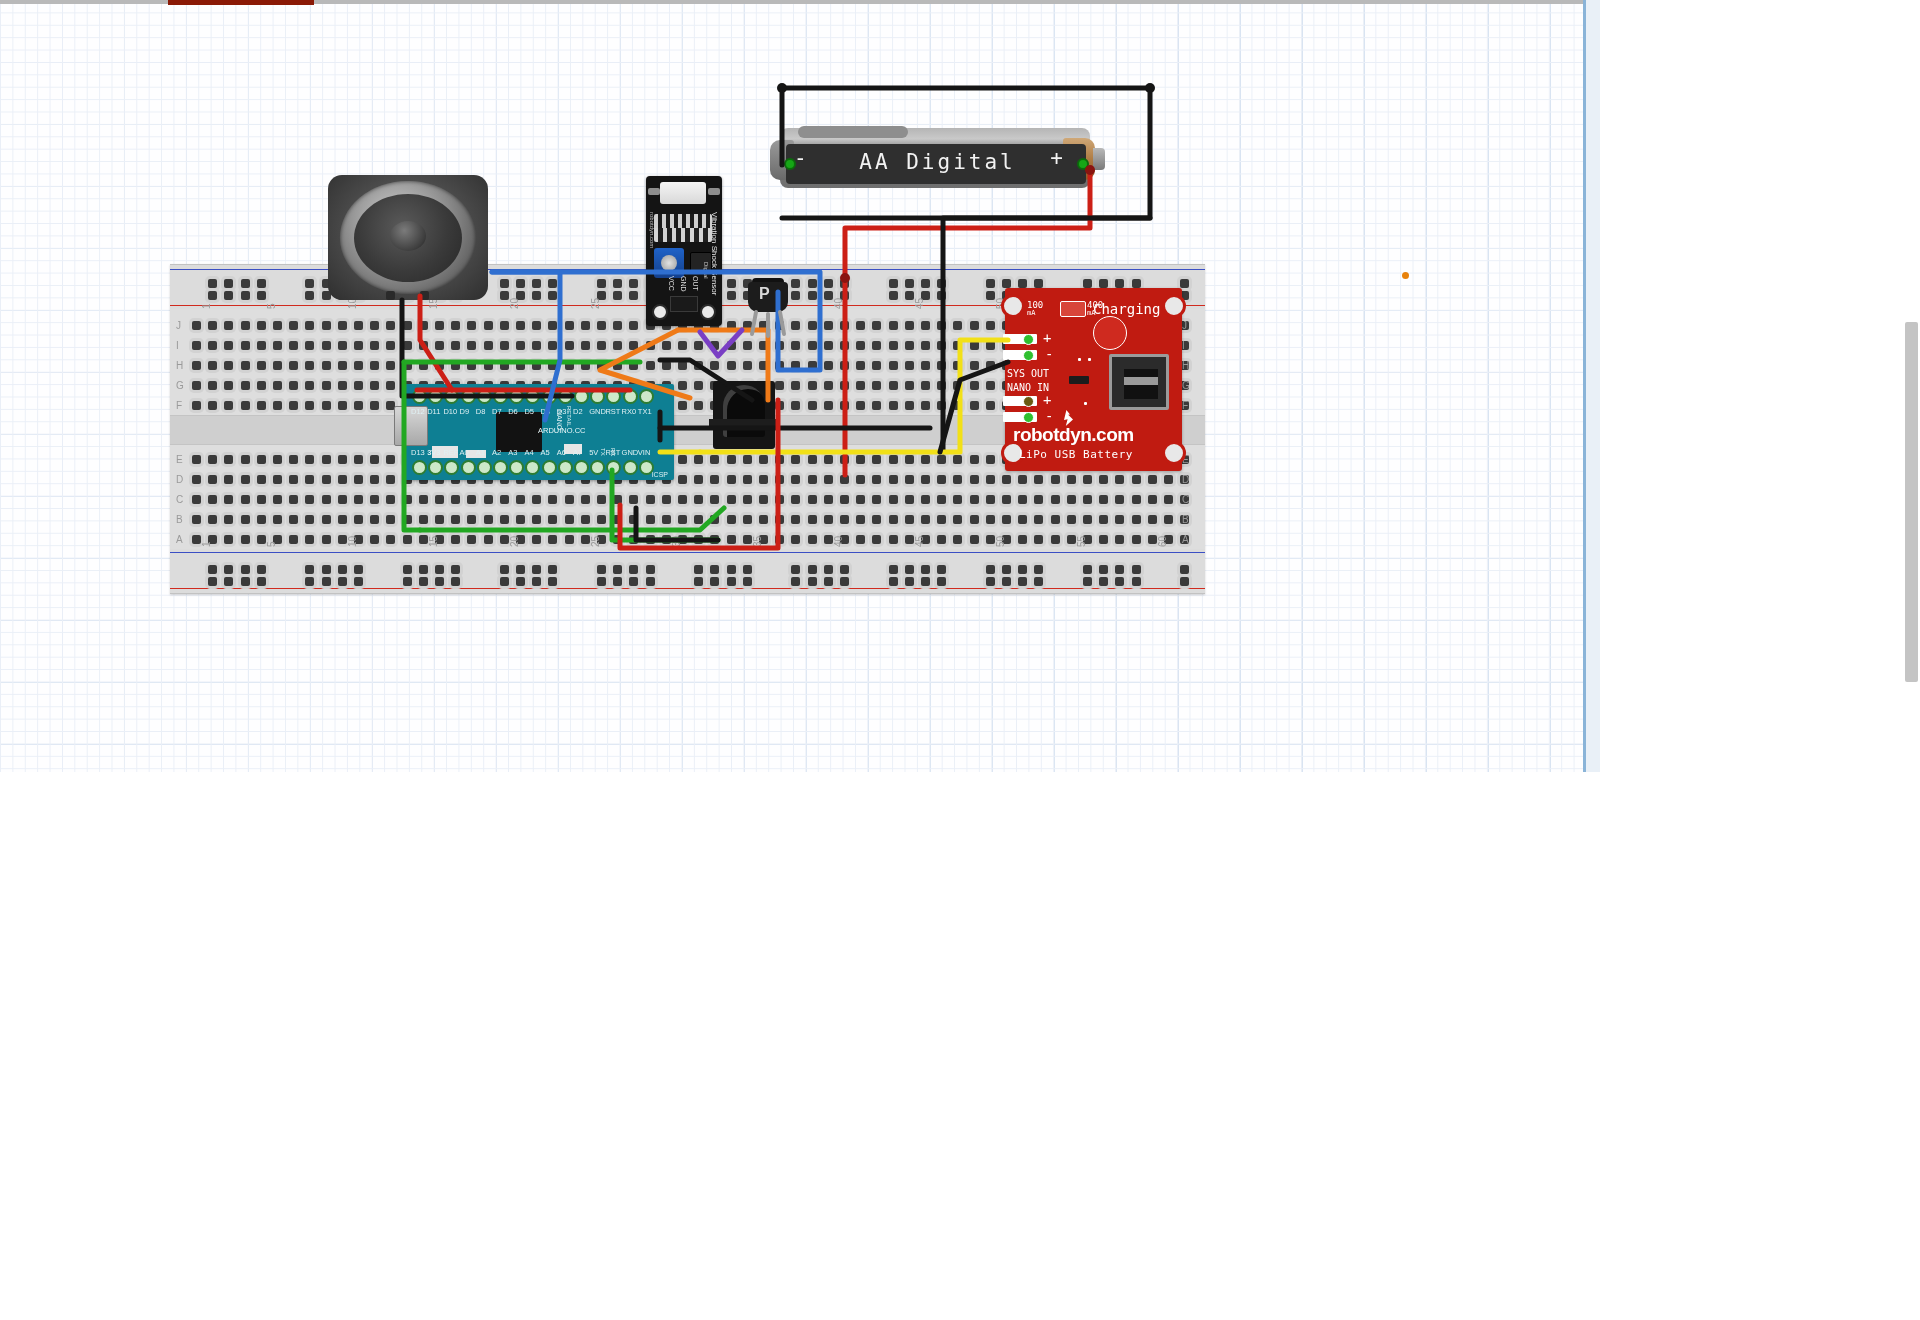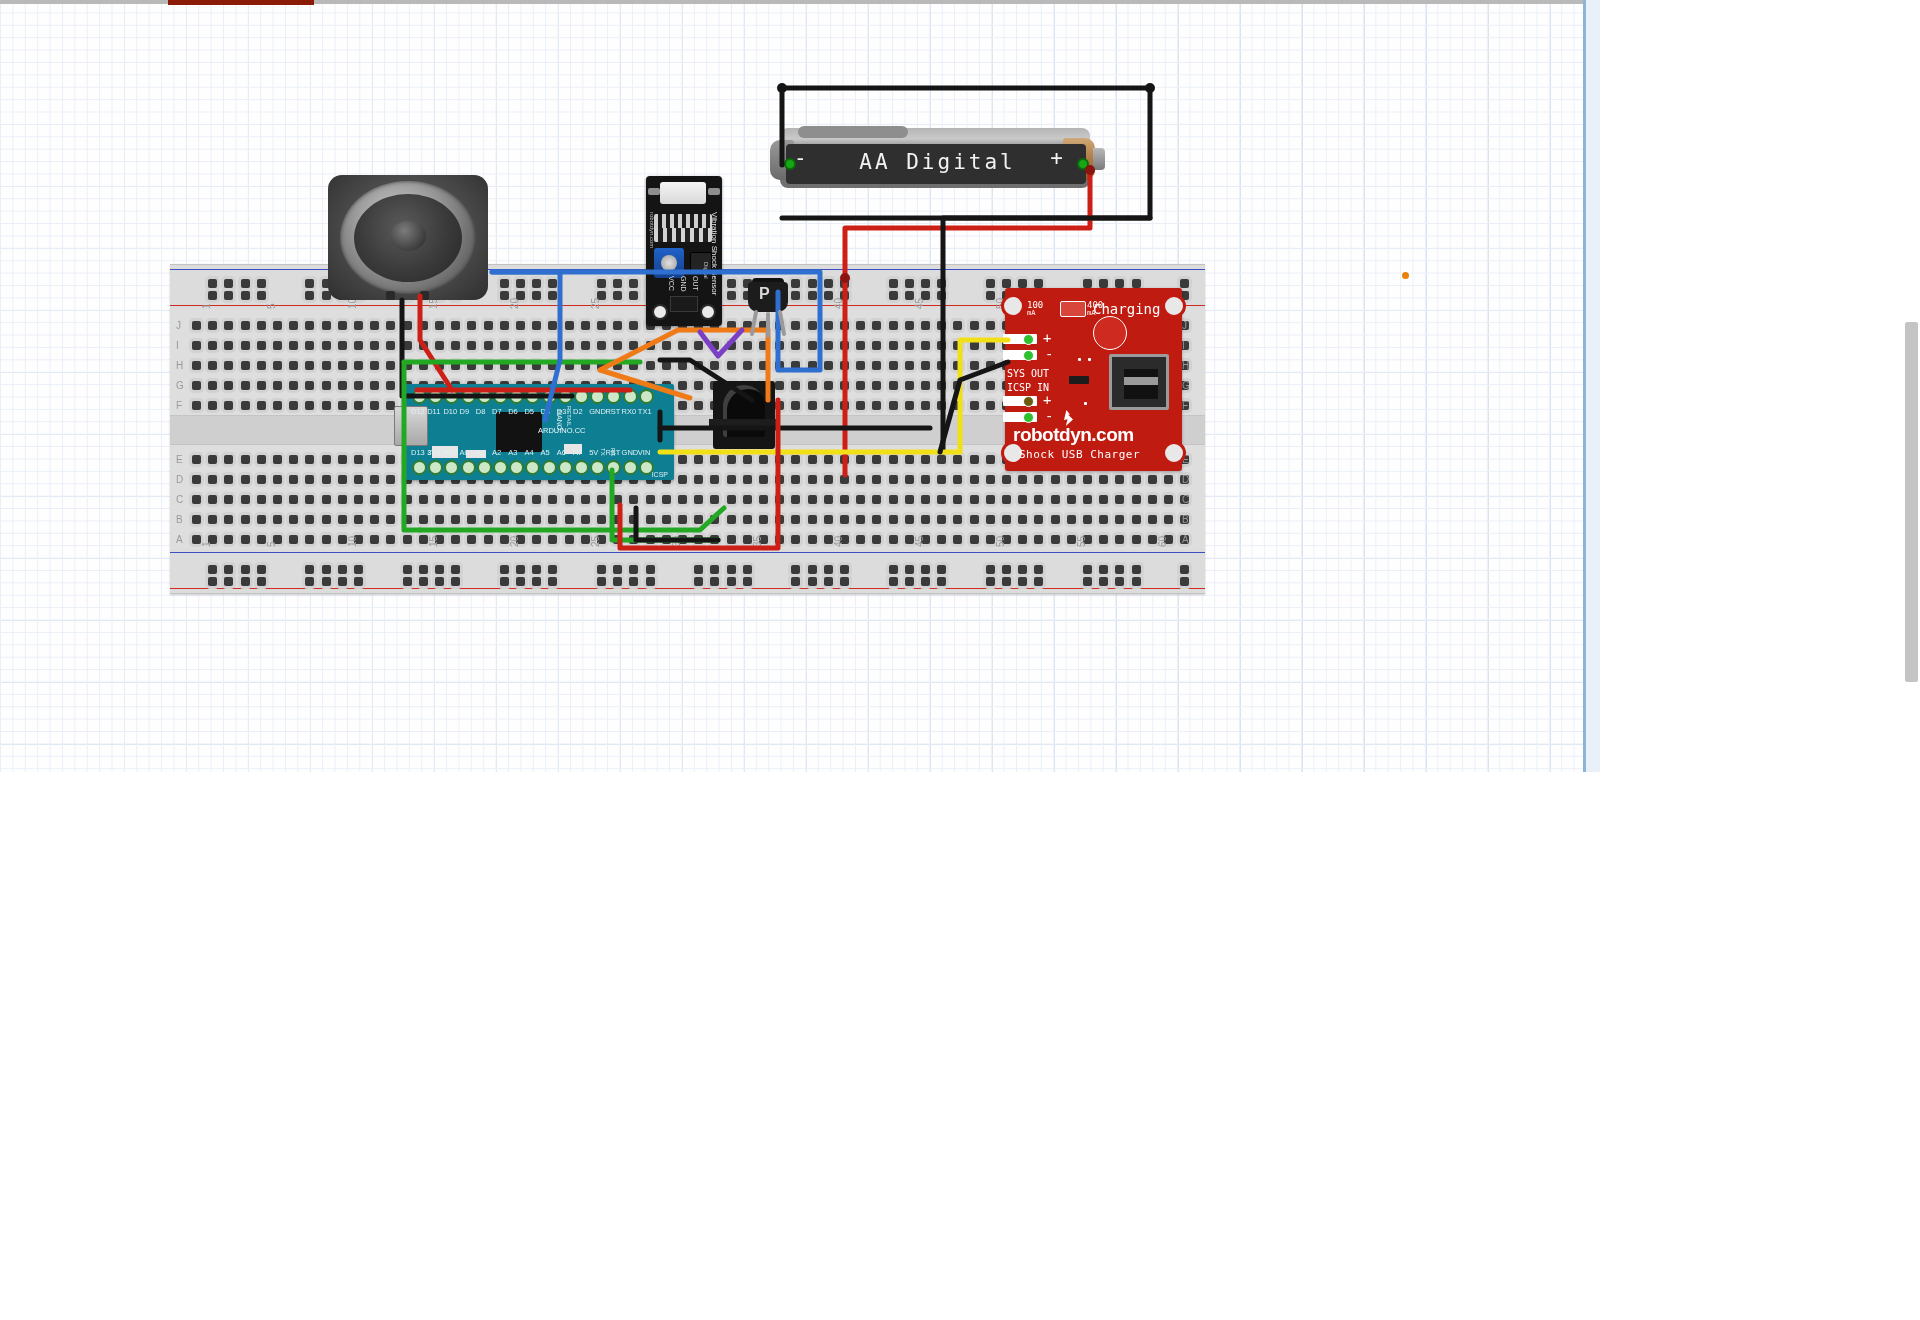--- a/index.html
+++ b/index.html
@@ -1353,25 +1353,25 @@
     <div class="cg-hole-green" style="left:18px; top:46px;"></div>
     <div class="cg-hole-green" style="left:18px; top:62px;"></div>
     <div class="cg-hole-dark" style="left:18px; top:108px;"></div>
     <div class="cg-hole-green" style="left:18px; top:124px;"></div>
 
     <div class="cg-text" style="left:38px; top:42px; font-size:14px;">+</div>
     <div class="cg-text" style="left:40px; top:58px; font-size:14px;">-</div>
     <div class="cg-text" style="left:38px; top:104px; font-size:14px;">+</div>
     <div class="cg-text" style="left:40px; top:120px; font-size:14px;">-</div>
     <div class="cg-text" style="left:2px; top:80px; font-size:10px;">SYS OUT</div>
-    <div class="cg-text" style="left:2px; top:94px; font-size:10px;">ICSP IN</div>
+    <div class="cg-text" style="left:2px; top:94px; font-size:10px;">NANO IN</div>
 
     <div class="cg-flame"></div>
     <div class="cg-brand">robotdyn.com</div>
-    <div class="cg-sub">Shock USB Charger</div>
+    <div class="cg-sub">LiPo USB Battery</div>
   </div>
 
   <svg class="wiresvg">
     <g fill="none" stroke-linecap="round" stroke-linejoin="round">
 
       <path d="M782,88 L1150,88 L1150,218 L782,218" stroke="#151515" stroke-width="5"></path>
 
       <path d="M782,88 L782,165" stroke="#151515" stroke-width="5"></path>
 
       <path d="M1090,170 L1090,228 L845,228 L845,475" stroke="#cc1f16" stroke-width="5"></path>

